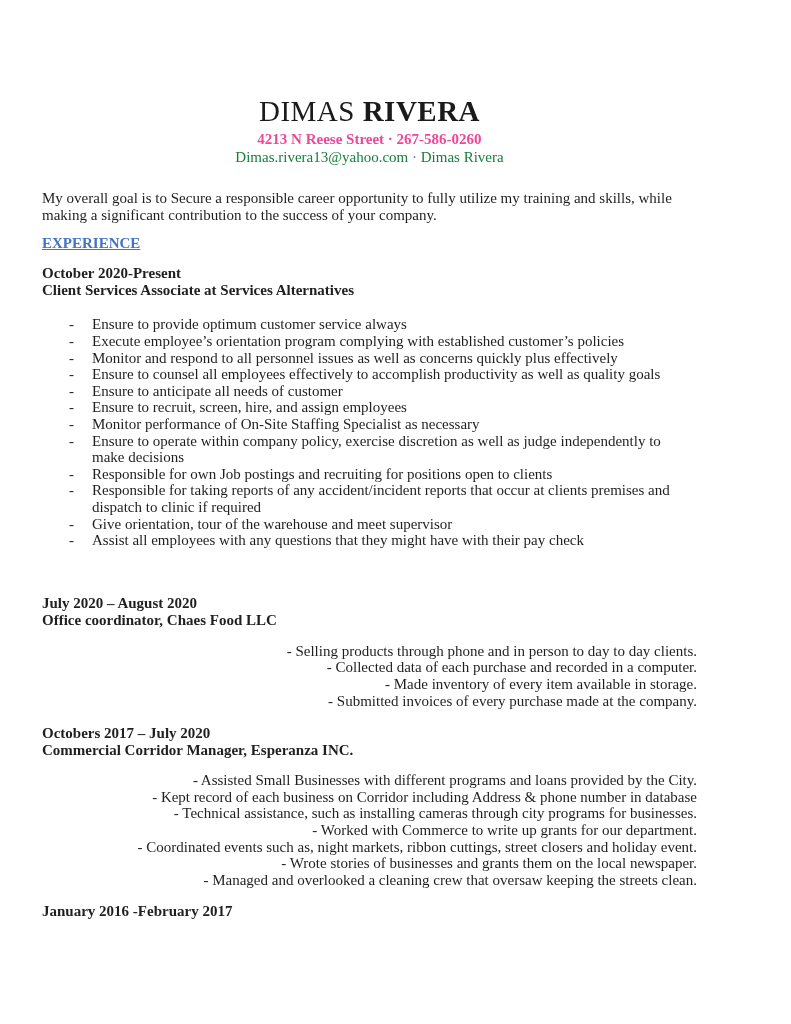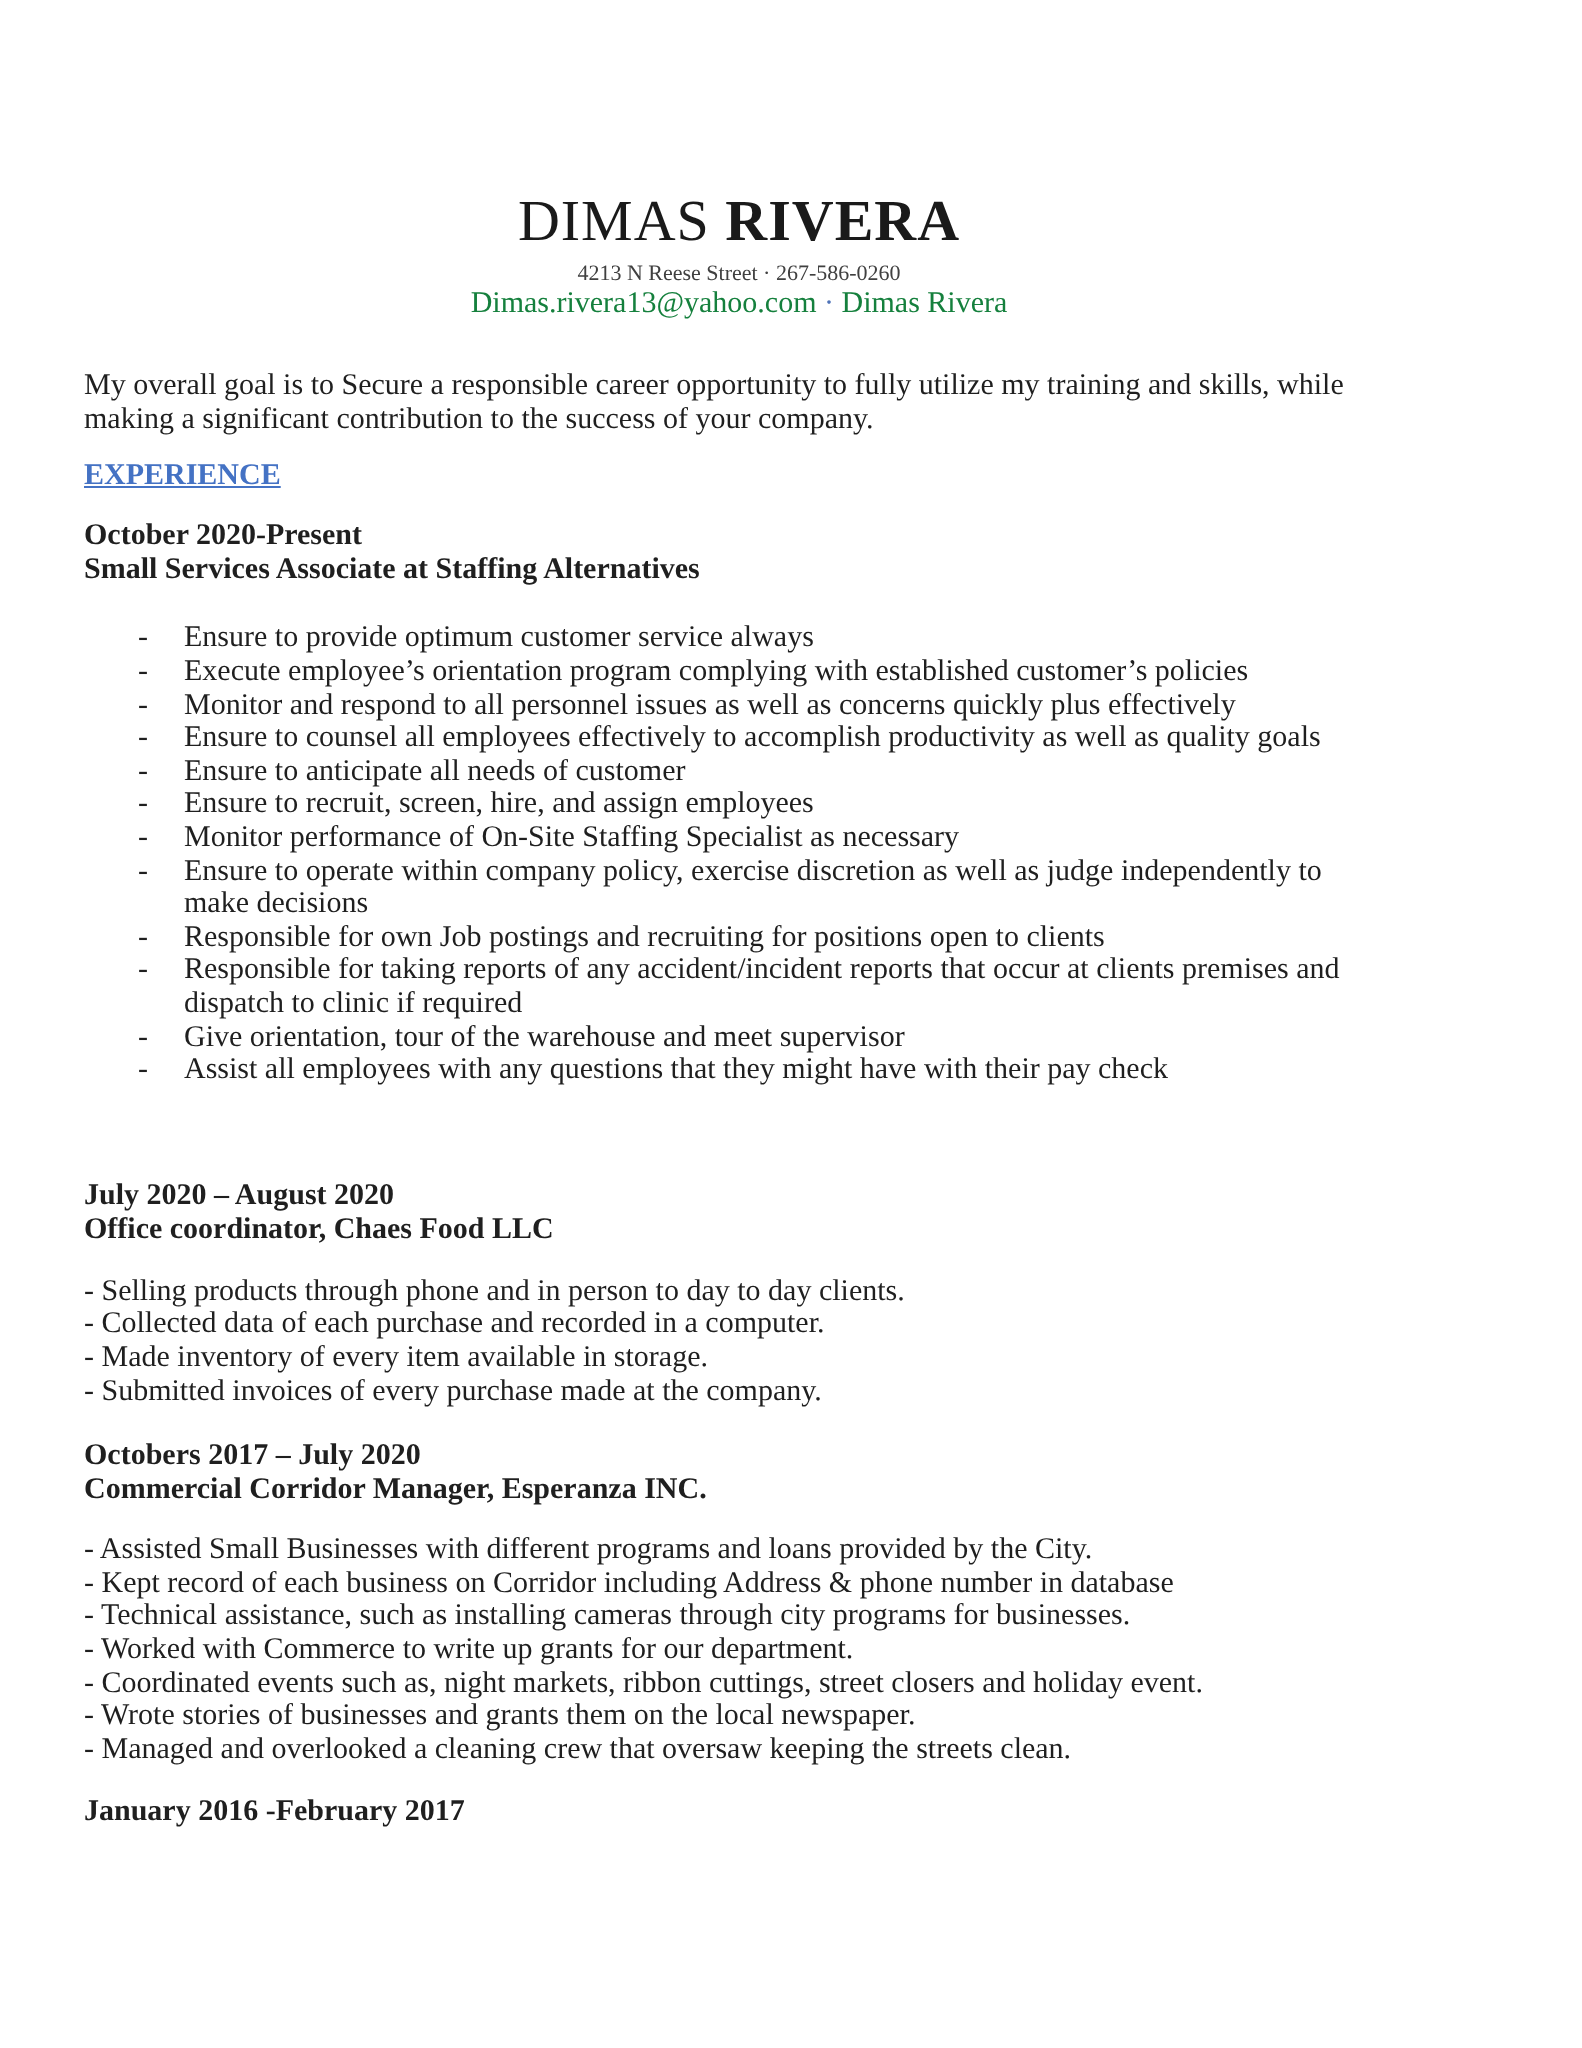--- a/index.html
+++ b/index.html
@@ -8,21 +8,21 @@
     width:791px; height:1024px;
     font-family:"Liberation Serif", serif;
     color:#1f1f1f;
     overflow:hidden;
   }
   .page { padding:96px 94px 0 42px; }
 
   .doc-header { text-align:center; }
   .name-heading { font-size:29px; font-weight:400; color:#1a1a1a; letter-spacing:0.5px; line-height:1.05; }
   .name-heading .last { font-weight:700; }
-  .contact-line { font-size:11px; margin-top:5px; color:#404040; }
+  .contact-line { font-size:15px; margin-top:5px; color:#ec4899;font-weight:bold; }
   .links-line { font-size:15px; margin-top:1px; color:#4472C4; }
   .links-line a { color:#15803d; text-decoration:none; cursor:pointer; }
   .links-line .sep { color:#4f73b8; }
 
   .objective { margin-top:24px; font-size:15px; line-height:17px; }
 
   .section-heading { margin-top:11px; font-size:15px; line-height:17px; }
   .section-heading a {
     color:#4472C4; font-weight:700; text-decoration:underline; cursor:pointer;
   }
@@ -33,21 +33,21 @@
 
   .job-1 { margin-top:13px; }
   ul.bullets { list-style:none; }
   ul.indented { margin-top:17px; }
   ul.indented li {
     font-size:15px; line-height:16.6px;
     padding-left:50px; position:relative;
   }
   ul.indented li::before { content:"-"; position:absolute; left:27px; }
 
-  ul.flush { margin-top:14px; }
+  ul.flush { margin-top:14px;text-align:right; }
   ul.flush li { font-size:15px; line-height:16.6px; }
   ul.flush li::before { content:"- "; }
 
   .job-2 { margin-top:46px; }
   .job-3 { margin-top:16px; }
   .job-3 ul.flush { margin-top:13px; }
   .job-4 { margin-top:15px; }
 </style>
 </head>
 <body>
@@ -59,21 +59,21 @@
     <div class="contact-line">4213 N Reese Street · 267-586-0260</div>
     <div class="links-line"><a>Dimas.rivera13@yahoo.com</a> <span class="sep">·</span> <a>Dimas Rivera</a></div>
   </header>
 
   <p class="objective">My overall goal is to Secure a responsible career opportunity to fully utilize my training and skills, while making a significant contribution to the success of your company.</p>
 
   <h2 class="section-heading"><a>EXPERIENCE</a></h2>
 
   <section class="job job-1">
     <div class="job-dates">October 2020-Present</div>
-    <div class="job-title">Small Services Associate at Staffing Alternatives</div>
+    <div class="job-title">Client Services Associate at Services Alternatives</div>
     <ul class="bullets indented">
         <li>Ensure to provide optimum customer service always</li>
         <li>Execute employee’s orientation program complying with established customer’s policies</li>
         <li>Monitor and respond to all personnel issues as well as concerns quickly plus effectively</li>
         <li>Ensure to counsel all employees effectively to accomplish productivity as well as quality goals</li>
         <li>Ensure to anticipate all needs of customer</li>
         <li>Ensure to recruit, screen, hire, and assign employees</li>
         <li>Monitor performance of On-Site Staffing Specialist as necessary</li>
         <li>Ensure to operate within company policy, exercise discretion as well as judge independently to make decisions</li>
         <li>Responsible for own Job postings and recruiting for positions open to clients</li>

